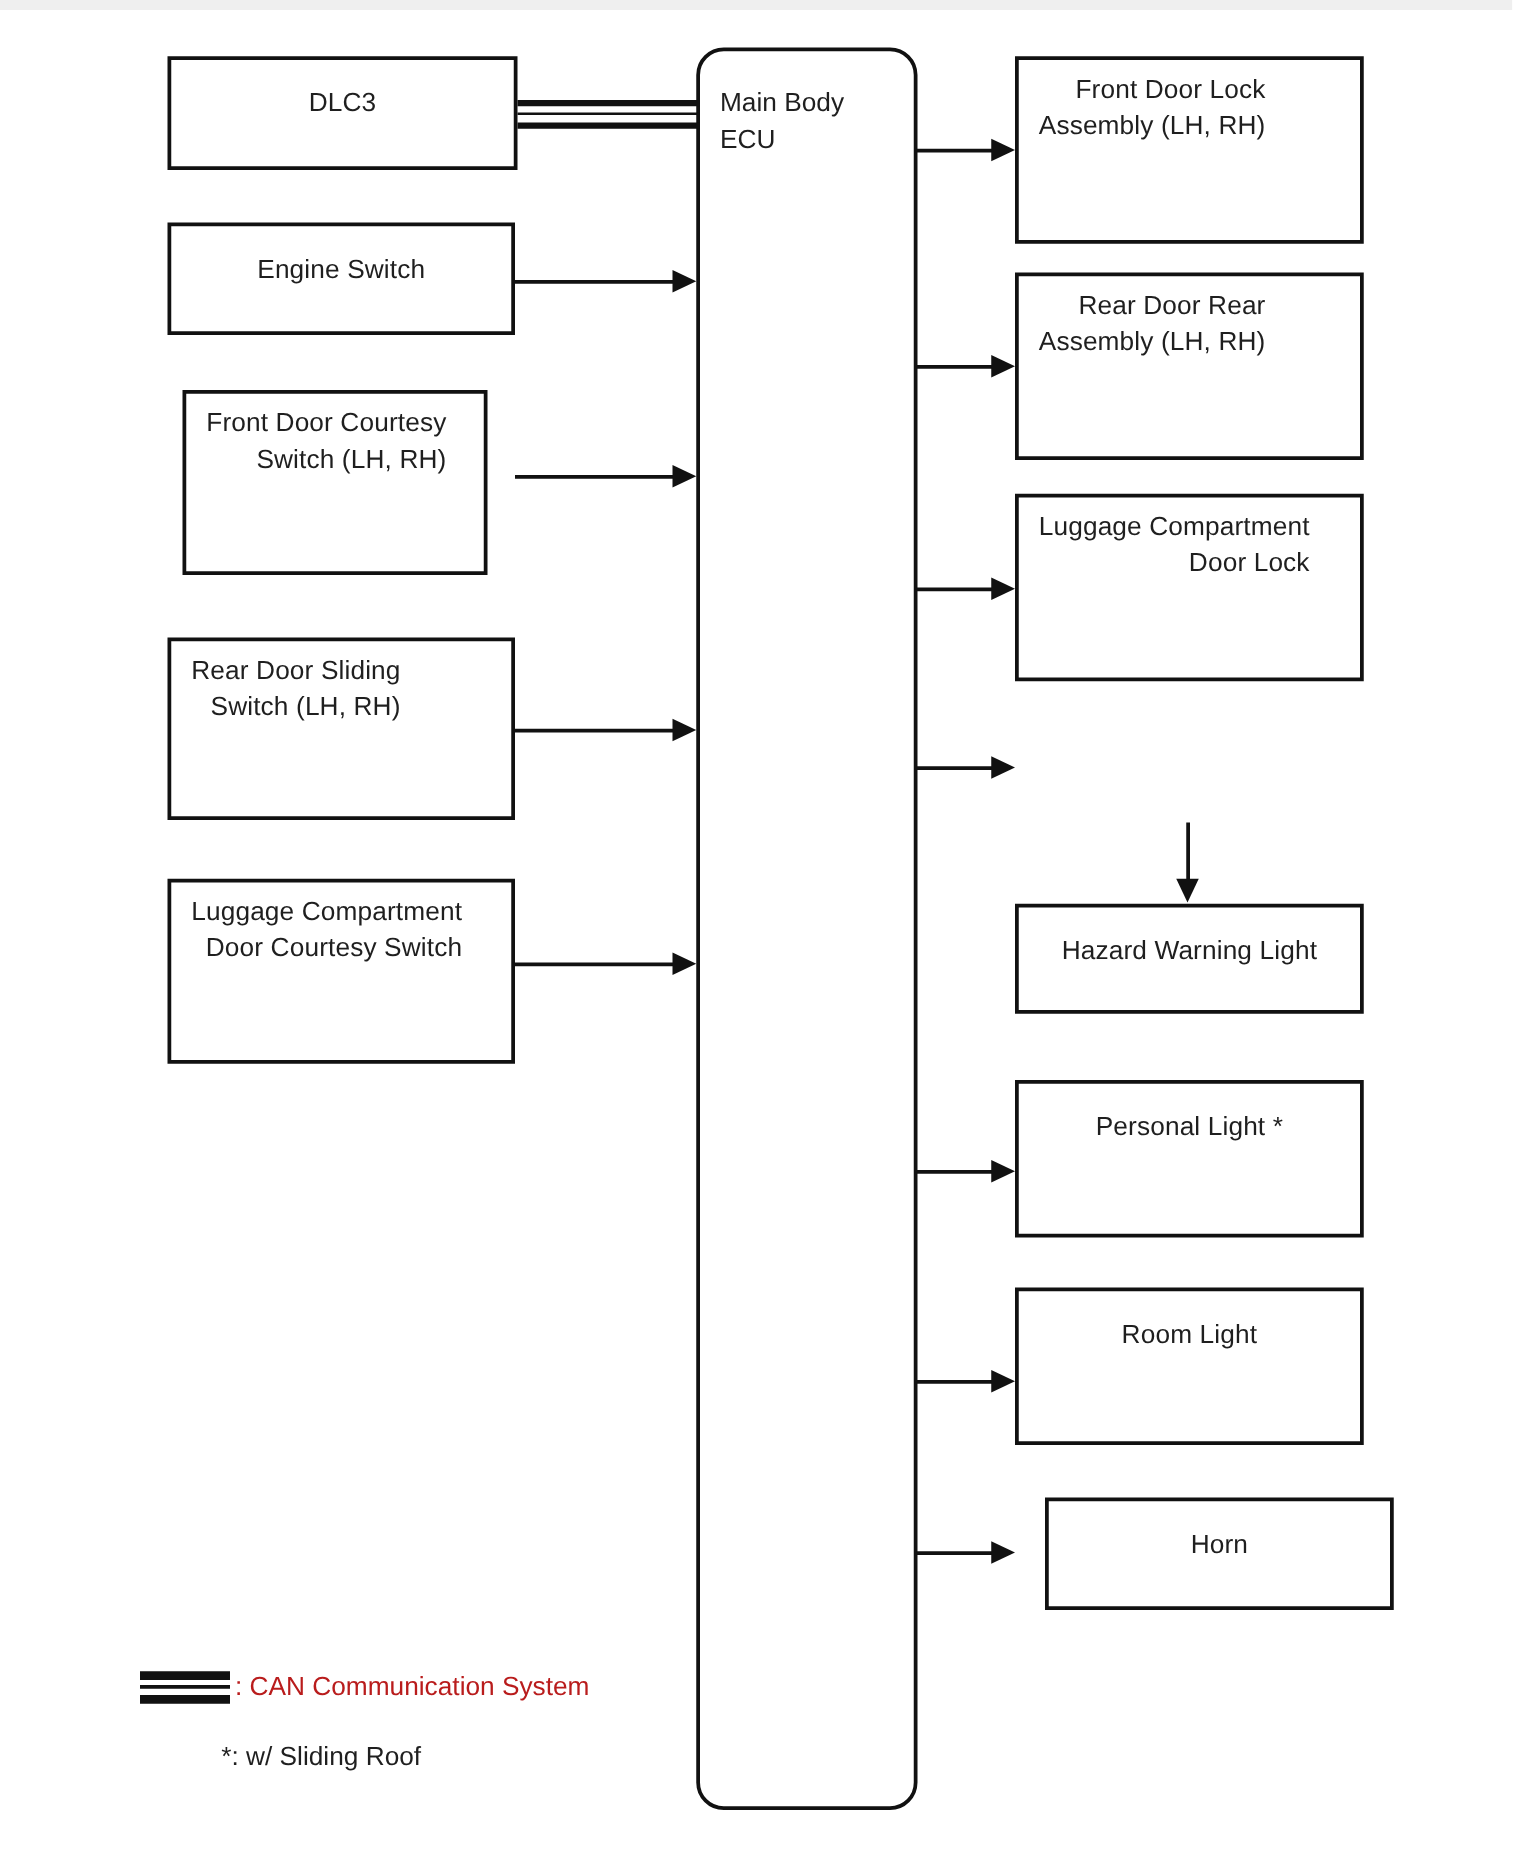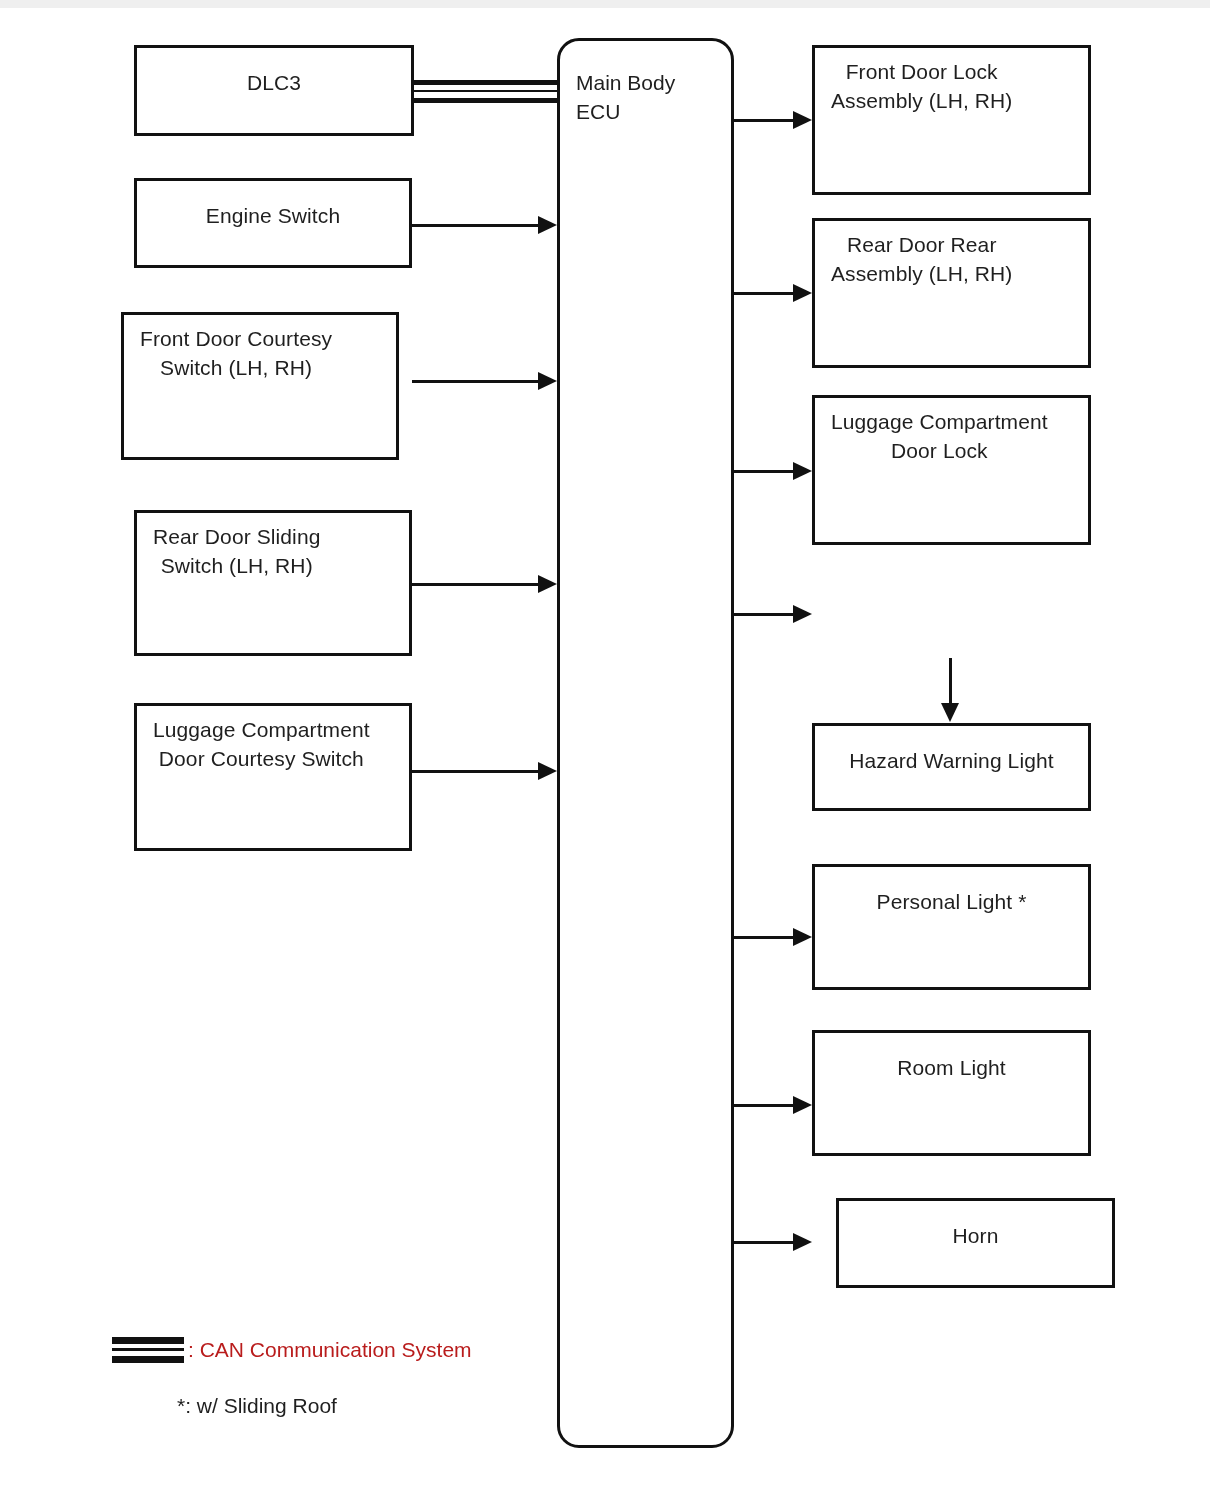--- a/index.html
+++ b/index.html
@@ -36,21 +36,21 @@
     position: absolute;
     font-size: 21px;
     line-height: 1.38;
     color: #1f1f1f;
     white-space: pre-line;
     letter-spacing: 0.1px;
   }
   .node.tl .label {
     left: 16px;
     top: 10px;
-    text-align: center;
+    text-align: right;
   }
   .node.tc .label {
     left: 0;
     right: 0;
     top: 21px;
     text-align: center;
   }
   
   .ecu {
     position: absolute;
@@ -154,21 +154,21 @@
   <div class="top-band"></div>
 
   <div class="node tc" style="left:134px; top:45px; width:280px; height:91px;">
     <div class="label">DLC3</div>
   </div>
 
   <div class="node tc" style="left:134px; top:178px; width:278px; height:90px;">
     <div class="label">Engine Switch</div>
   </div>
 
-  <div class="node tl" style="left:121px; top:312px; width:278px; height:148px;">
+  <div class="node tl" style="left:146px; top:312px; width:244px; height:148px;">
     <div class="label">Front Door Courtesy
 Switch (LH, RH)</div>
   </div>
 
   <div class="node tl" style="left:134px; top:510px; width:278px; height:146px;">
     <div class="label">Rear Door Sliding
 Switch (LH, RH)</div>
   </div>
 
   <div class="node tl" style="left:134px; top:703px; width:278px; height:148px;">

